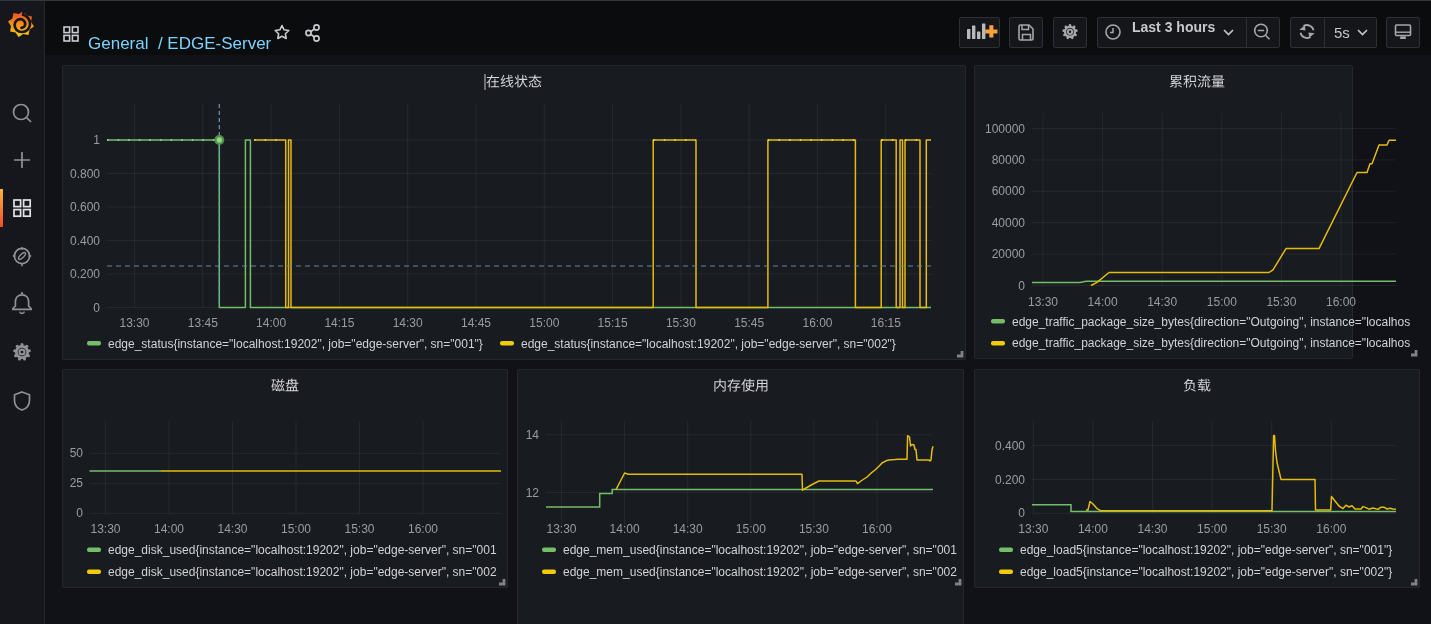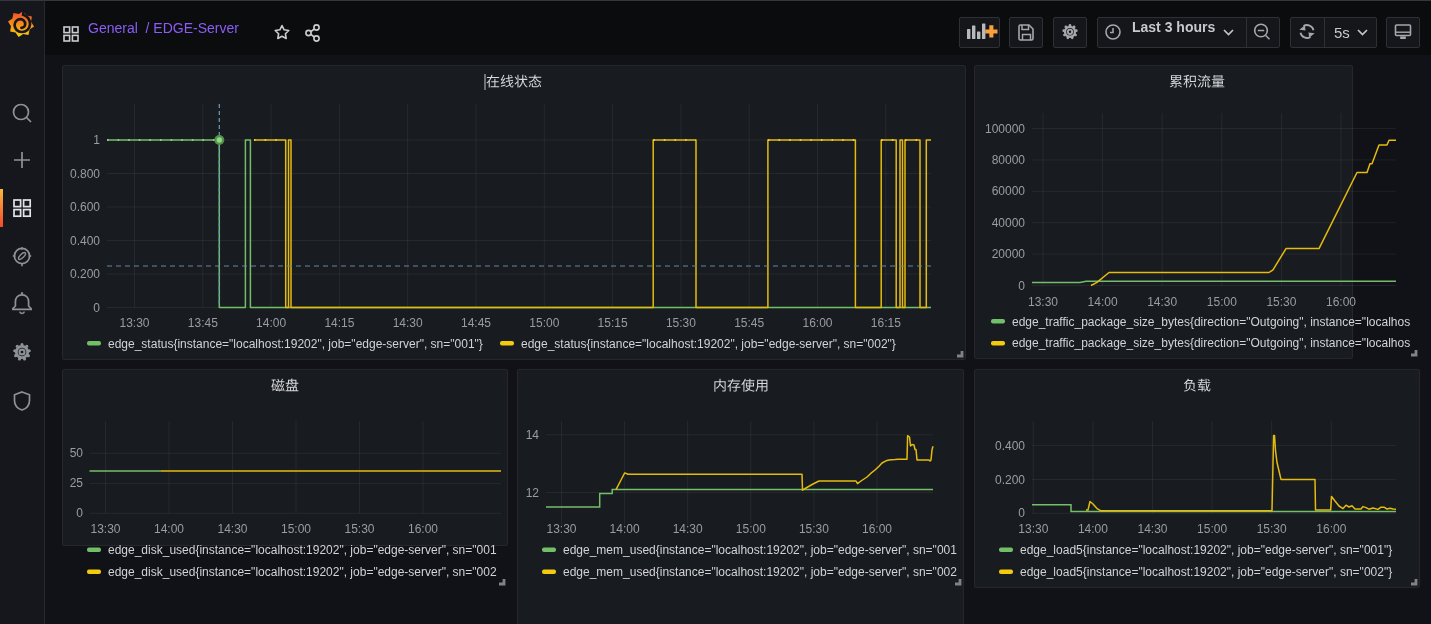--- a/index.html
+++ b/index.html
@@ -1,21 +1,21 @@
 <!DOCTYPE html>
 <html><head><meta charset="utf-8"><style>
 *{margin:0;padding:0;box-sizing:border-box}
 html,body{width:1431px;height:624px;background:#111217;font-family:"Liberation Sans",sans-serif;overflow:hidden;position:relative}
 #topnav{position:absolute;left:0;top:0;width:1431px;height:55px;background:#0b0c0e;border-top:1px solid #35373c}
 #sidebar{position:absolute;left:0;top:0;width:45px;height:624px;background:#16171d;border-top:1px solid #35373c;border-right:1px solid #27292e;z-index:5}
 .panel{position:absolute;background:#181b1f;border:1px solid #25272c;border-radius:2px}
 svg{position:absolute;left:0;top:0}
 text.ax{font-size:12px;fill:#9a9ca3;font-family:"Liberation Sans",sans-serif}
 text.lg{font-size:12px;fill:#d2d3d6;font-family:"Liberation Sans",sans-serif}
-.crumb{position:absolute;top:0;left:45px;height:55px;display:flex;align-items:center;color:#8b5cf6;font-size:14px}
+.crumb{position:absolute;top:16px;left:45px;height:55px;display:flex;align-items:center;color:#7dd3fc;font-size:17px}
 .tbtn{position:absolute;top:17px;height:31px;background:#141619;border:1px solid #2e3036;border-radius:2px;display:flex;align-items:center;justify-content:center}
 </style></head><body>
 <div id="topnav"></div>
 <div id="sidebar"></div>
 <svg id="sbsvg" width="45" height="624" style="z-index:6">
     <defs>
       <linearGradient id="glog" x1="0" y1="0" x2="0" y2="1">
 <stop offset="0" stop-color="#f3492c"></stop>
         <stop offset="1" stop-color="#fbcf08"></stop>
       </linearGradient>
@@ -210,21 +210,21 @@
       <text x="366.0" y="240.0" text-anchor="middle" class="ax">16:00</text>
       <path d="M57 216.4H105L111 215.2H421" stroke="#73bf69" stroke-width="1.5" fill="none"></path>
       <path d="M116 219.5L122 216.4 134 206.5H294L298 203.8 311 182.6H344L382 106.5H392L395 97.8H397L404 79H412L414 74.3H421" stroke="#e4bb0e" stroke-width="1.5" fill="none" stroke-linejoin="round"></path>
       <rect x="16" y="253.1" width="14" height="4.5" rx="2" fill="#73bf69"></rect>
       <text x="37" y="259.6" class="lg">edge_traffic_package_size_bytes{direction="Outgoing", instance="localhos</text>
       <rect x="16" y="274.9" width="14" height="4.5" rx="2" fill="#f2cc0c"></rect>
       <text x="37" y="281.4" class="lg">edge_traffic_package_size_bytes{direction="Outgoing", instance="localhos</text>
       <path d="M436 289 H441 V284" stroke="#7f8288" stroke-width="2.8" fill="none"></path>
     </svg>
   </div>
-<div class="panel" style="left:62px;top:369px;width:446px;height:177px">
+<div class="panel" style="left:62px;top:369px;width:446px;height:219px">
     <svg width="444" height="217" viewBox="0 0 444 217">
       <g transform="translate(208.0,20.5) scale(0.0140,-0.0140)" fill="#d9dadd">
         <path transform="translate(0,0)" d="M42 784V721H151C130 551 93 390 26 284C38 267 56 230 61 214C79 242 95 272 110 305V-35H169V47H327V484H171C190 559 205 639 216 721H341V784ZM169 422H267V108H169ZM786 841C769 787 735 712 707 660H537L593 686C578 728 544 790 510 836L451 812C481 766 514 703 529 660H358V592H957V660H777C805 707 835 766 859 817ZM353 -37C370 -28 398 -21 577 7C582 -18 586 -42 589 -63L644 -52C635 13 609 111 583 185L531 175C543 141 554 102 564 64L430 45C508 156 586 298 647 438L585 466C570 426 552 385 534 346L431 338C470 400 507 479 535 553L472 581C448 491 400 395 385 371C371 346 358 329 344 325C352 308 363 275 366 261C380 268 401 273 504 284C461 199 419 130 401 104C373 61 351 31 331 27C339 9 350 -23 353 -37ZM661 -35C677 -26 706 -18 897 11C904 -16 910 -41 913 -62L969 -48C958 17 927 116 893 191L840 178C854 144 869 105 881 67L734 47C808 159 881 304 936 445L871 472C857 431 841 388 823 348L718 339C754 401 789 480 813 556L748 584C728 495 685 399 672 375C659 349 647 332 633 328C642 311 653 277 656 263C670 270 691 275 796 286C757 202 720 134 703 109C677 66 657 35 637 30C645 12 657 -21 660 -35L661 -33Z"></path>
         <path transform="translate(1000,0)" d="M390 426C446 397 516 352 550 320L588 368C554 400 483 442 428 469ZM464 850C457 826 444 793 431 765H212V589L211 550H51V484H201C186 423 151 361 74 312C90 302 118 274 129 259C221 319 261 402 277 484H741V367C741 356 737 352 723 352C710 351 664 351 616 352C627 334 637 307 640 288C708 288 752 288 779 299C807 310 816 330 816 366V484H956V550H816V765H512L545 834ZM397 647C450 621 514 580 545 550H286L287 588V703H741V550H547L585 596C552 627 487 666 434 690ZM158 261V15H45V-52H955V15H843V261ZM228 15V200H362V15ZM431 15V200H565V15ZM635 15V200H770V15Z"></path>
       </g>
       <path d="M42.5 51.0V143.3M106.0 51.0V143.3M169.5 51.0V143.3M233.0 51.0V143.3M296.5 51.0V143.3M360.0 51.0V143.3M26.5 83.3H438.0M26.5 113.4H438.0M26.5 143.3H438.0" stroke="rgba(204,204,220,0.08)" fill="none" stroke-width="1"></path>
       <text x="20.0" y="87.3" text-anchor="end" class="ax">50</text>
       <text x="20.0" y="117.4" text-anchor="end" class="ax">25</text>
       <text x="20.0" y="147.3" text-anchor="end" class="ax">0</text>
       <text x="42.5" y="163.0" text-anchor="middle" class="ax">13:30</text>

